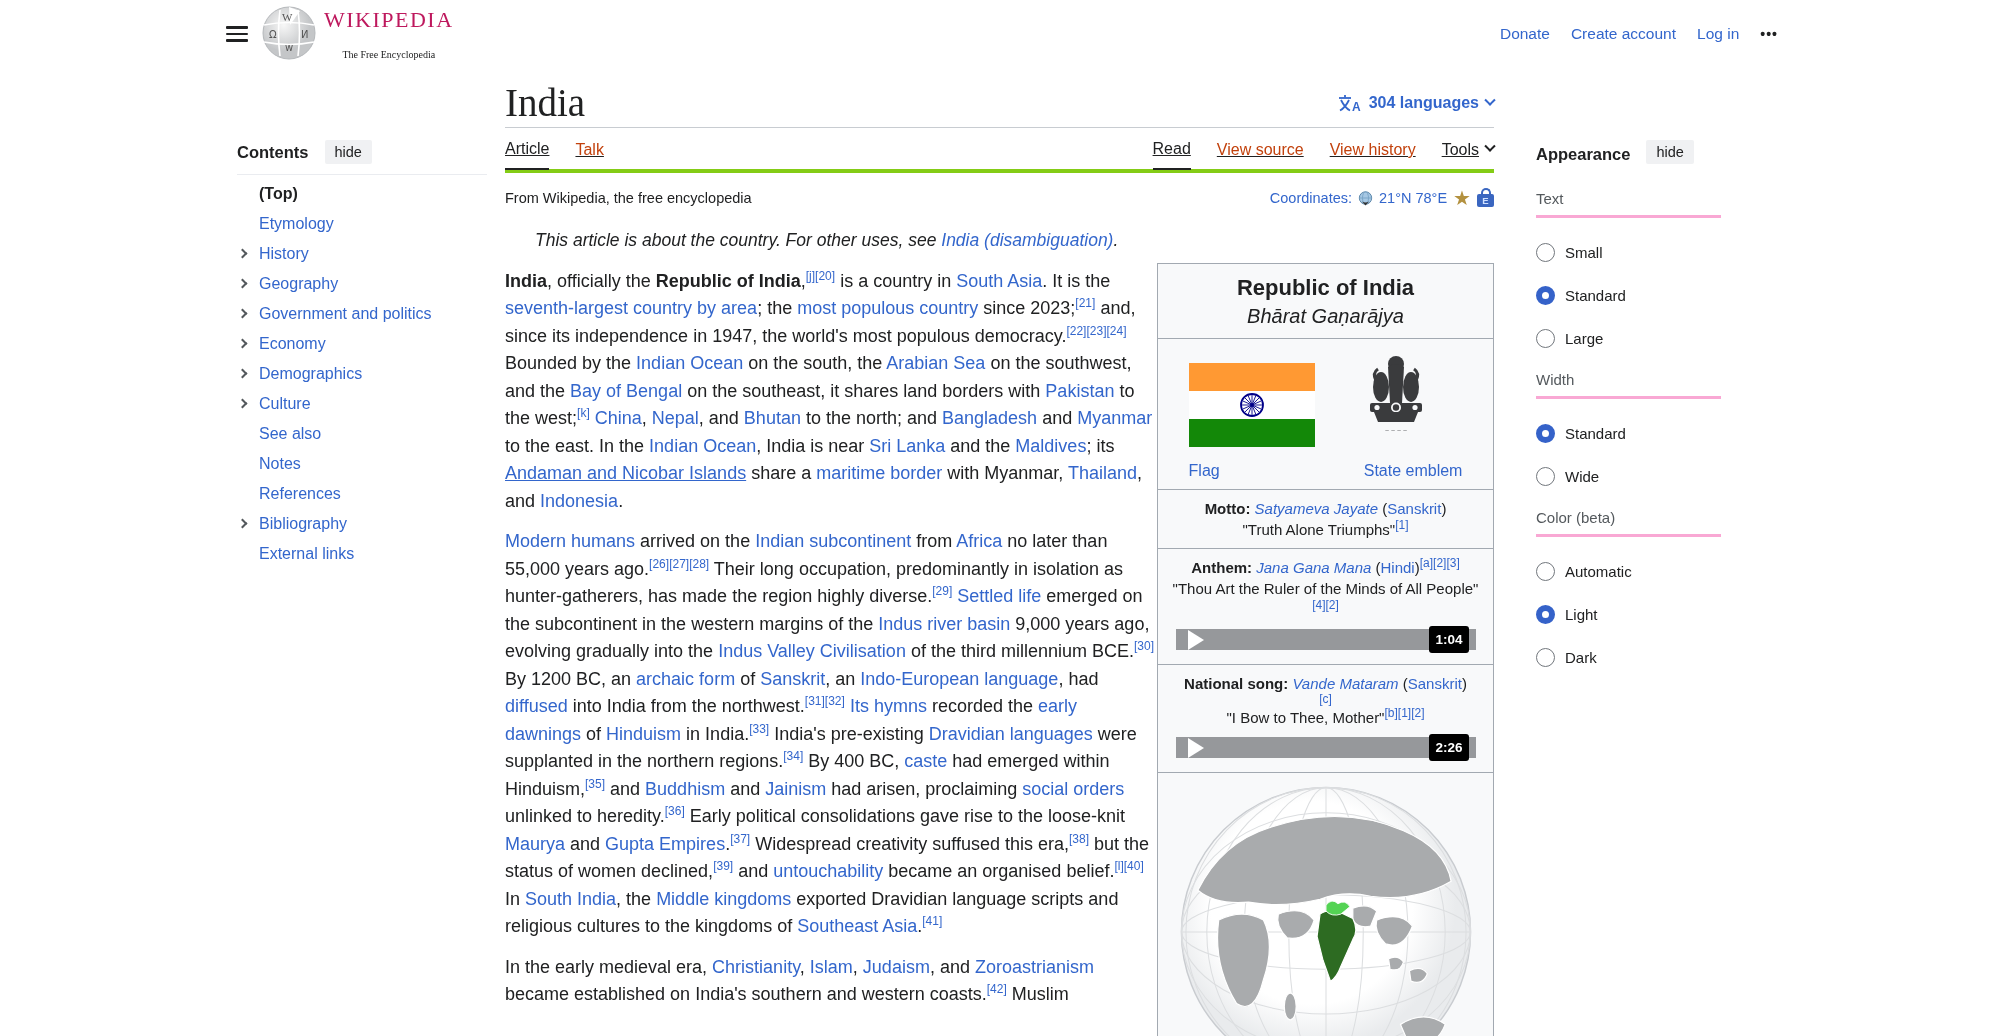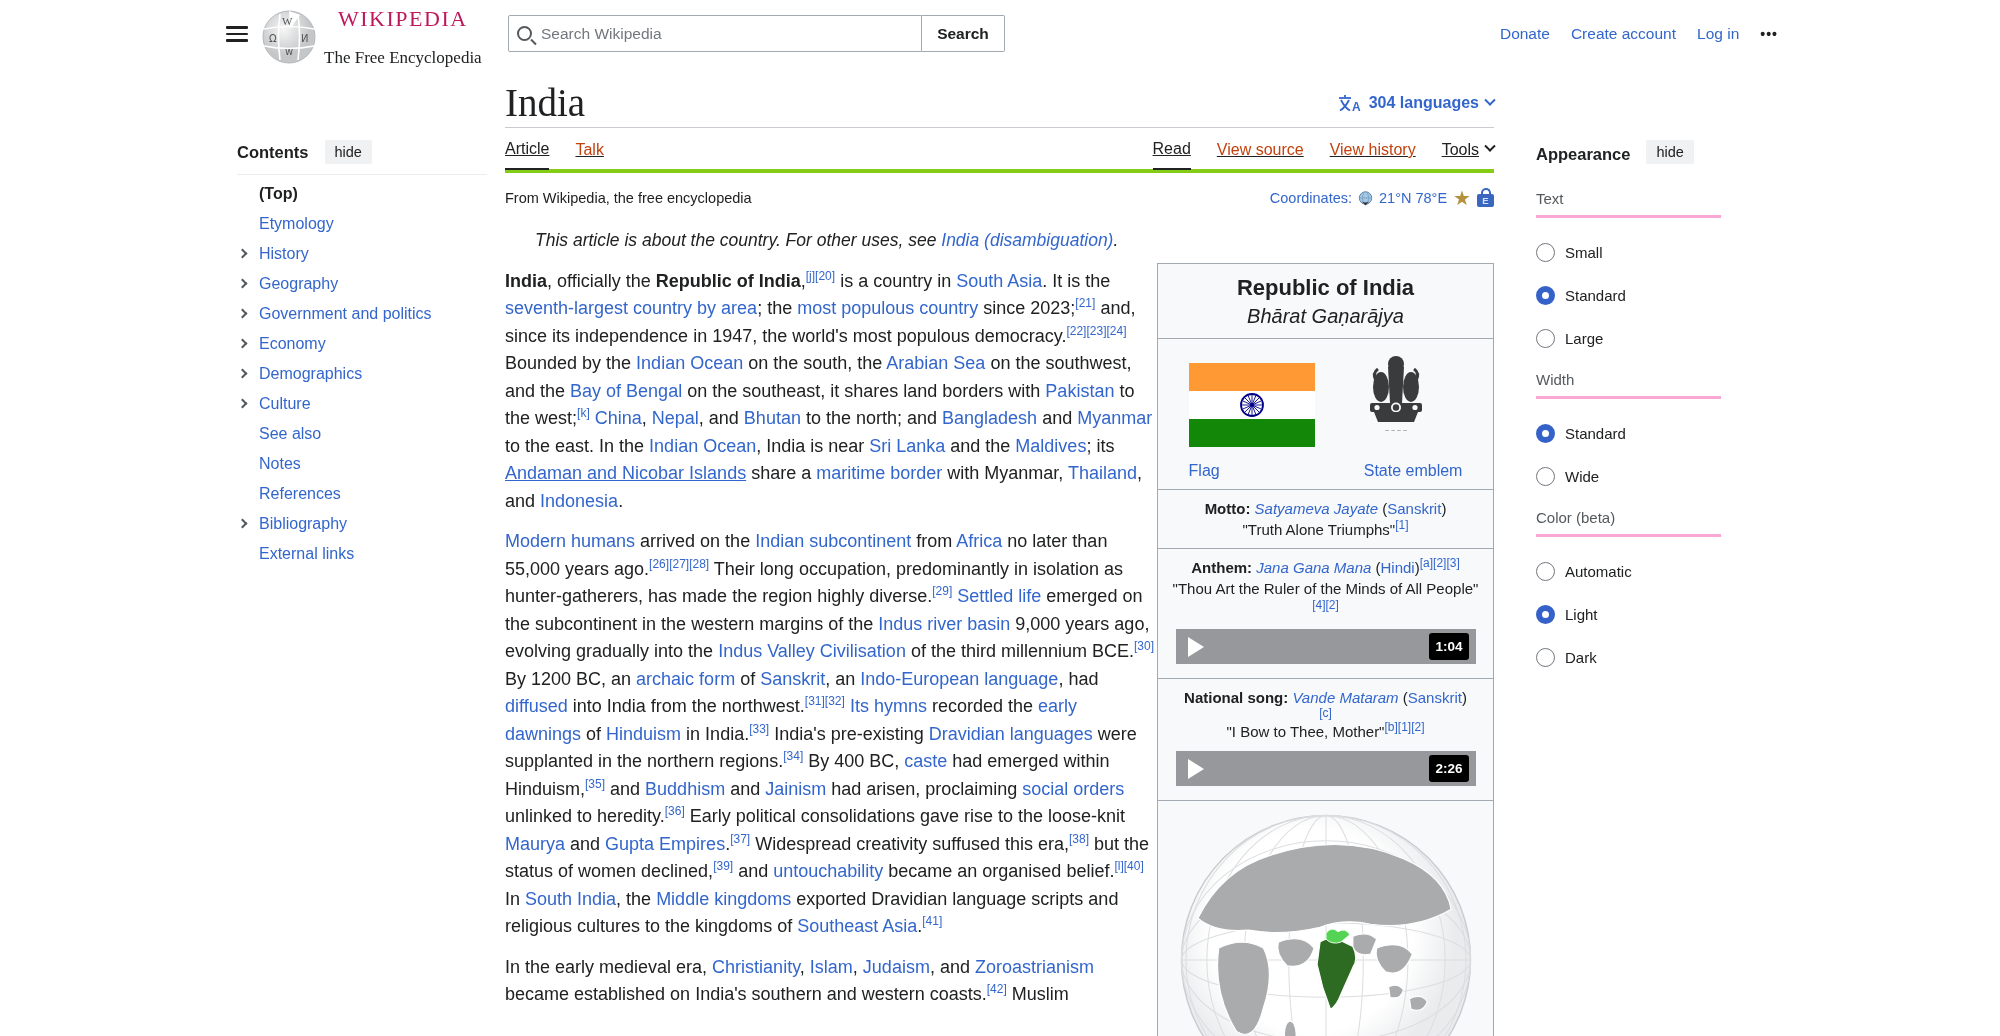--- a/index.html
+++ b/index.html
@@ -12,21 +12,21 @@
   sup.ref { color:#3366cc; font-size:12px; line-height:0; vertical-align:super; }
   b { font-weight:bold; }
 
   
   .header { position:absolute; top:0; left:0; width:2000px; height:68px; background:#fff; }
   .hamburger { position:absolute; left:220px; top:18px; width:34px; height:32px; display:flex; flex-direction:column; justify-content:center; gap:4px; padding:0 6px; cursor:pointer; }
   .hamburger span { display:block; height:2.5px; background:#202122; border-radius:1px; }
   .logo { position:absolute; left:262px; top:6px; display:flex; align-items:center; gap:8px; cursor:pointer; }
   .logo-text { font-family:"Liberation Serif", serif; text-align:center; }
   .logo-title { font-size:22px; letter-spacing:1.5px; color:#be185d; }
-  .logo-sub { font-size:17px; color:#202122; margin-top:16px; }
+  .logo-sub { font-size:10px; color:#202122; margin-top:16px; }
   .search-wrap { position:absolute; left:508px; top:15px; display:flex; height:37px; }
   .search-box { display:flex; align-items:center; width:414px; border:1px solid #a2a9b1; border-radius:2px 0 0 2px; background:#fff; padding:0 8px; }
   .search-box input { border:none; outline:none; font-size:15.5px; flex:1; color:#202122; font-family:"Liberation Sans", sans-serif; }
   .search-box input::placeholder { color:#72777d; }
   .mag { width:15px; height:15px; border:2px solid #54595d; border-radius:50%; position:relative; margin-right:9px; flex:none; }
   .mag::after { content:""; position:absolute; width:7px; height:2px; background:#54595d; transform:rotate(45deg); left:11px; top:13px; }
   .search-btn { width:83px; border:1px solid #a2a9b1; border-left:none; border-radius:0 2px 2px 0; background:#fff; font-weight:bold; font-size:15.5px; color:#202122; cursor:pointer; font-family:"Liberation Sans", sans-serif; }
   .top-right { position:absolute; right:222px; top:0; height:68px; display:flex; align-items:center; gap:21px; }
   .toplink { color:#3366cc; font-size:15.5px; text-decoration:none; }
   .more-dots { color:#202122; font-size:14px; font-weight:bold; letter-spacing:1px; cursor:pointer; }
@@ -69,21 +69,21 @@
   .para { margin-top:13px; }
 
   
   .infobox { width:337px; margin-top:55px; background:#f8f9fa; border:1px solid #a2a9b1; font-size:15px; line-height:21px; }
   .ib-sec { border-bottom:1px solid #a2a9b1; padding:8px 10px; text-align:center; }
   .ib-name { font-size:22px; font-weight:bold; line-height:28px; padding-top:2px; }
   .ib-native { font-size:20px; font-style:italic; line-height:28px; }
   .ib-flags { display:flex; justify-content:space-around; align-items:flex-end; padding:12px 6px 8px; }
   .ib-flagbox, .ib-emblembox { display:flex; flex-direction:column; align-items:flex-start; gap:13px; }
   .ib-cap { color:#3366cc; font-size:16px; cursor:pointer; }
-  .player { width:300px; height:35px; background:#96989b; margin:9px auto 6px; display:flex; align-items:center; justify-content:space-between; padding:0 7px 0 12px; cursor:pointer; }
+  .player { width:300px; height:21px; background:#96989b; margin:9px auto 6px; display:flex; align-items:center; justify-content:space-between; padding:0 7px 0 12px; cursor:pointer; }
   .ptri { width:0; height:0; border-left:16px solid #fff; border-top:10px solid transparent; border-bottom:10px solid transparent; }
   .ptime { background:#000; color:#fff; font-size:13.5px; font-weight:bold; padding:3px 6px; border-radius:3px; }
   .ib-map { padding:10px 8px 12px; }
   .subsup { font-size:12px; color:#3366cc; line-height:10px; }
 
   
   .appearance { position:absolute; left:1536px; top:140px; width:185px; }
   .ap-label { color:#54595d; font-size:15px; padding:16px 0 8px; border-bottom:3px solid #f9a8d4; margin-bottom:18px; }
   .ap-option { display:flex; align-items:center; gap:10px; padding:7px 0;margin-top:10px; }
   .radio { width:19px; height:19px; border-radius:50%; border:1.5px solid #72777d; background:#fff; flex:none; cursor:pointer; }
@@ -118,27 +118,20 @@
       <text x="7" y="32" font-size="10" fill="#555" font-family="DejaVu Sans, sans-serif">Ω</text>
       <text x="39" y="32" font-size="10" fill="#555" font-family="DejaVu Sans, sans-serif">И</text>
       <text x="23" y="45" font-size="10" fill="#555" font-family="DejaVu Sans, sans-serif">w</text>
     </svg>
     <div class="logo-text">
       <div class="logo-title">WIKIPEDIA</div>
       <div class="logo-sub">The Free Encyclopedia</div>
     </div>
   </div>
 
-  <div class="search-wrap">
-    <div class="search-box">
-      <span class="mag"></span>
-      <input type="text" placeholder="Search Wikipedia" style="">
-    </div>
-    <button class="search-btn">Search</button>
-  </div>
 
   <div class="top-right">
     <span id="header-links" style="display:flex;gap:21px;">
         <a class="toplink">Donate</a>
         <a class="toplink">Create account</a>
         <a class="toplink">Log in</a>
       </span>
     <span class="more-dots">•••</span>
   </div>
 </div>

